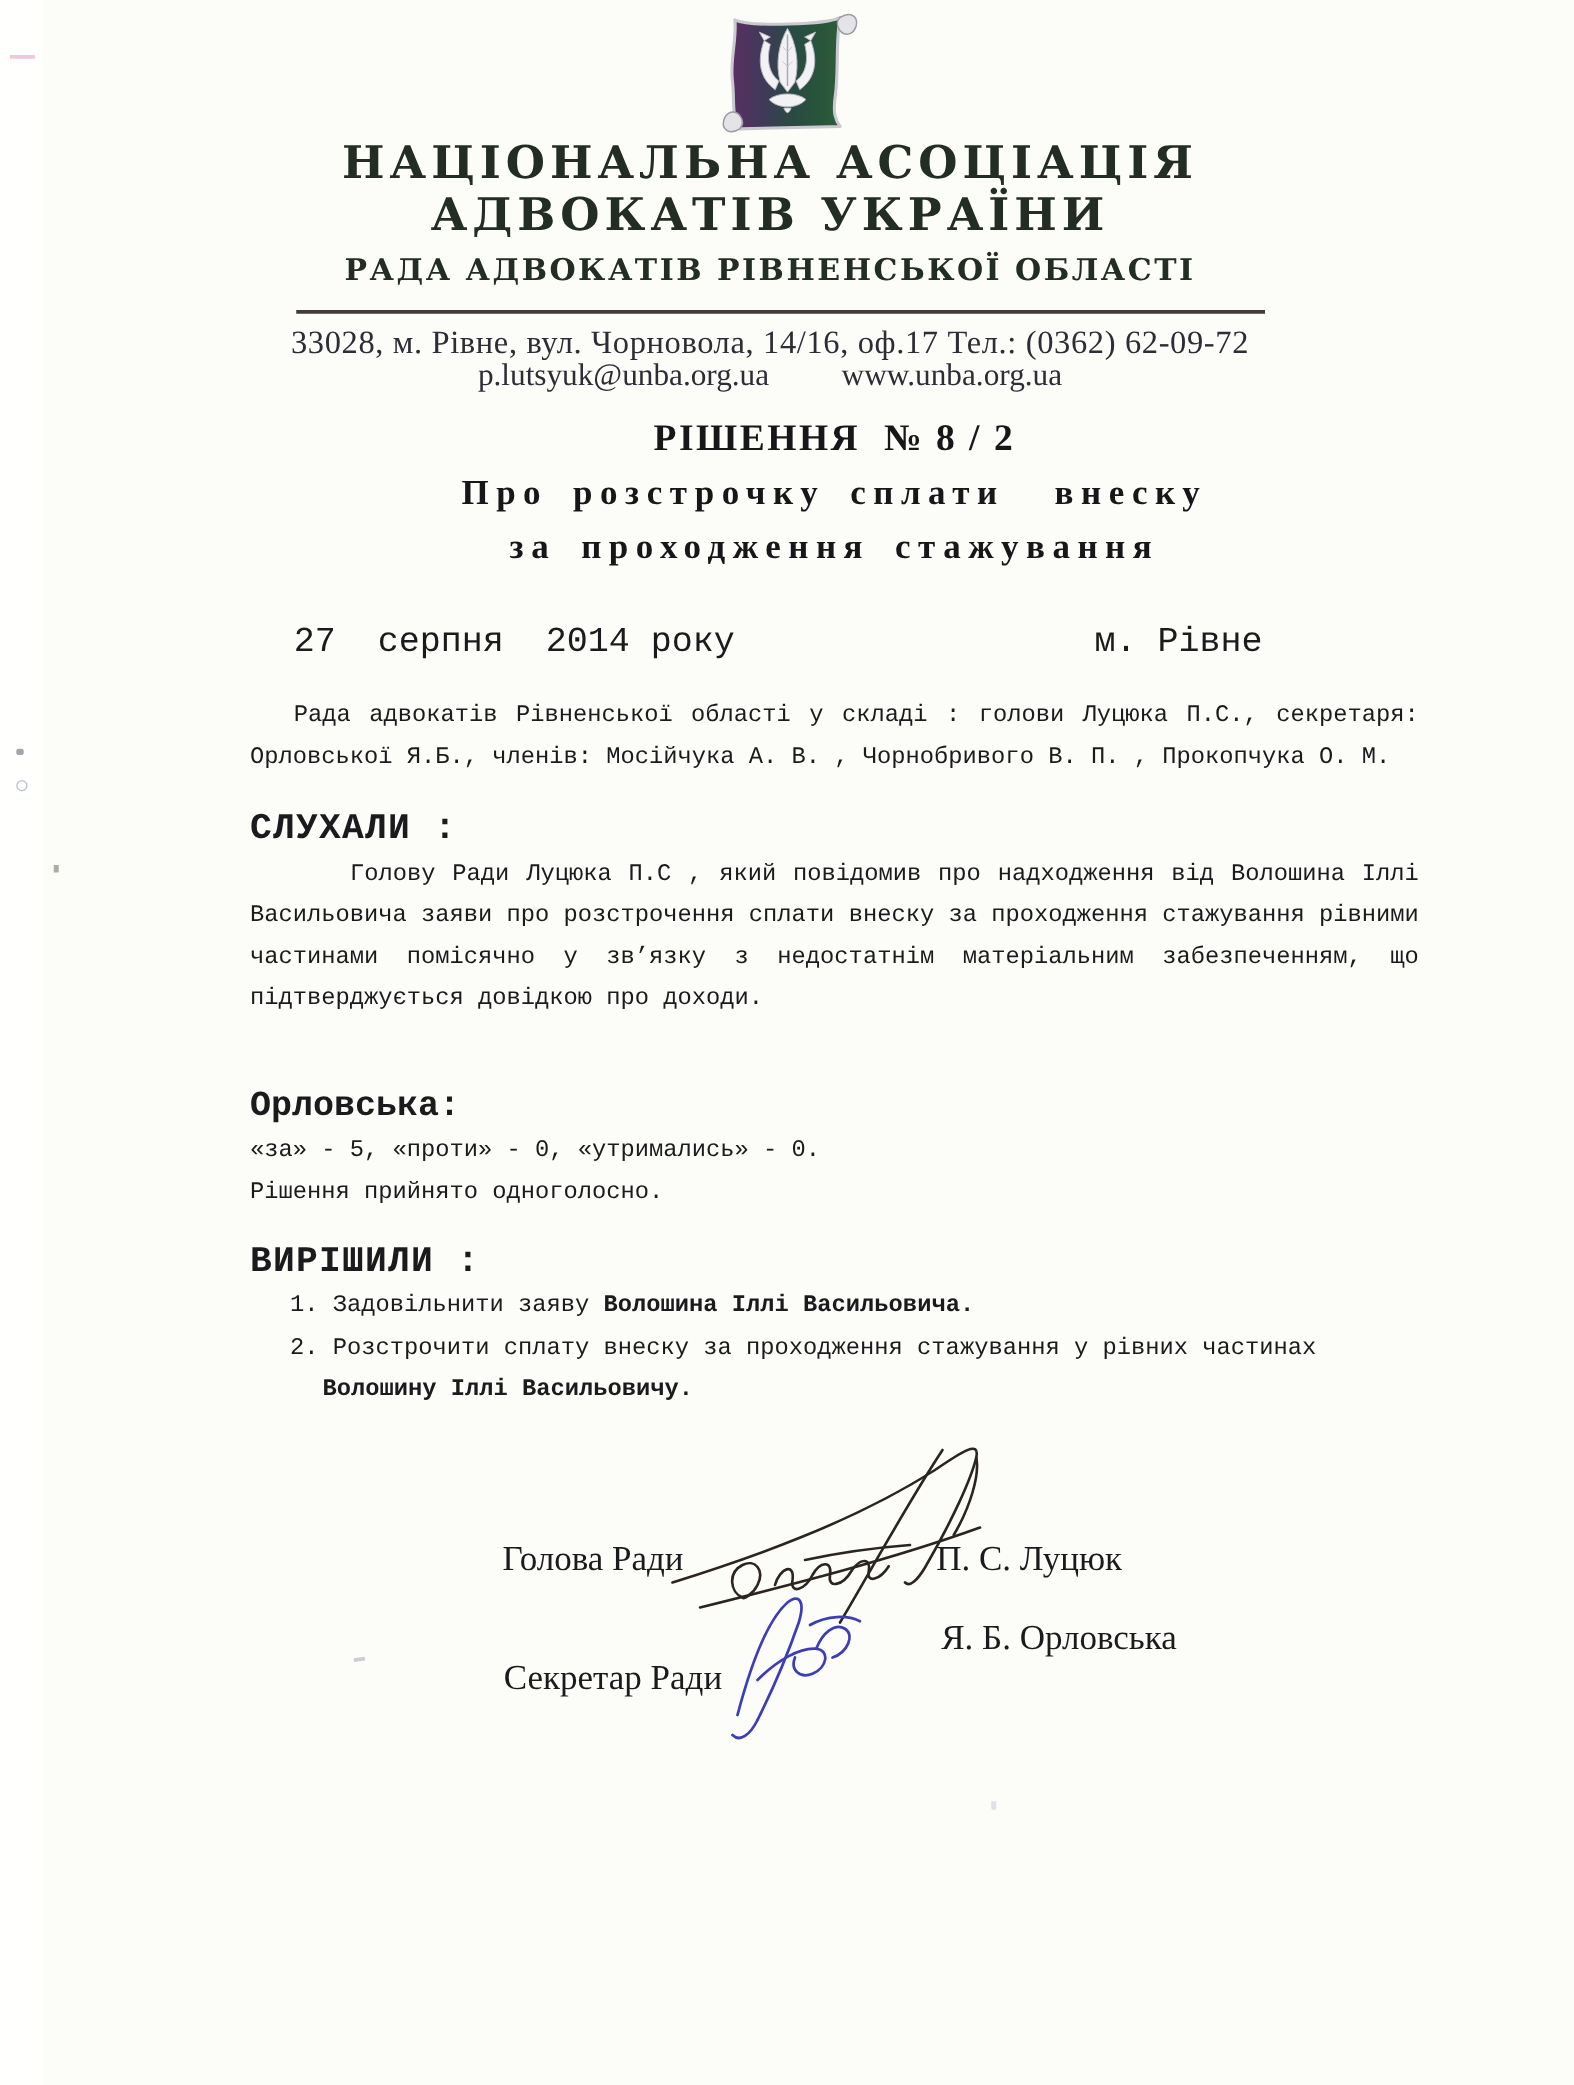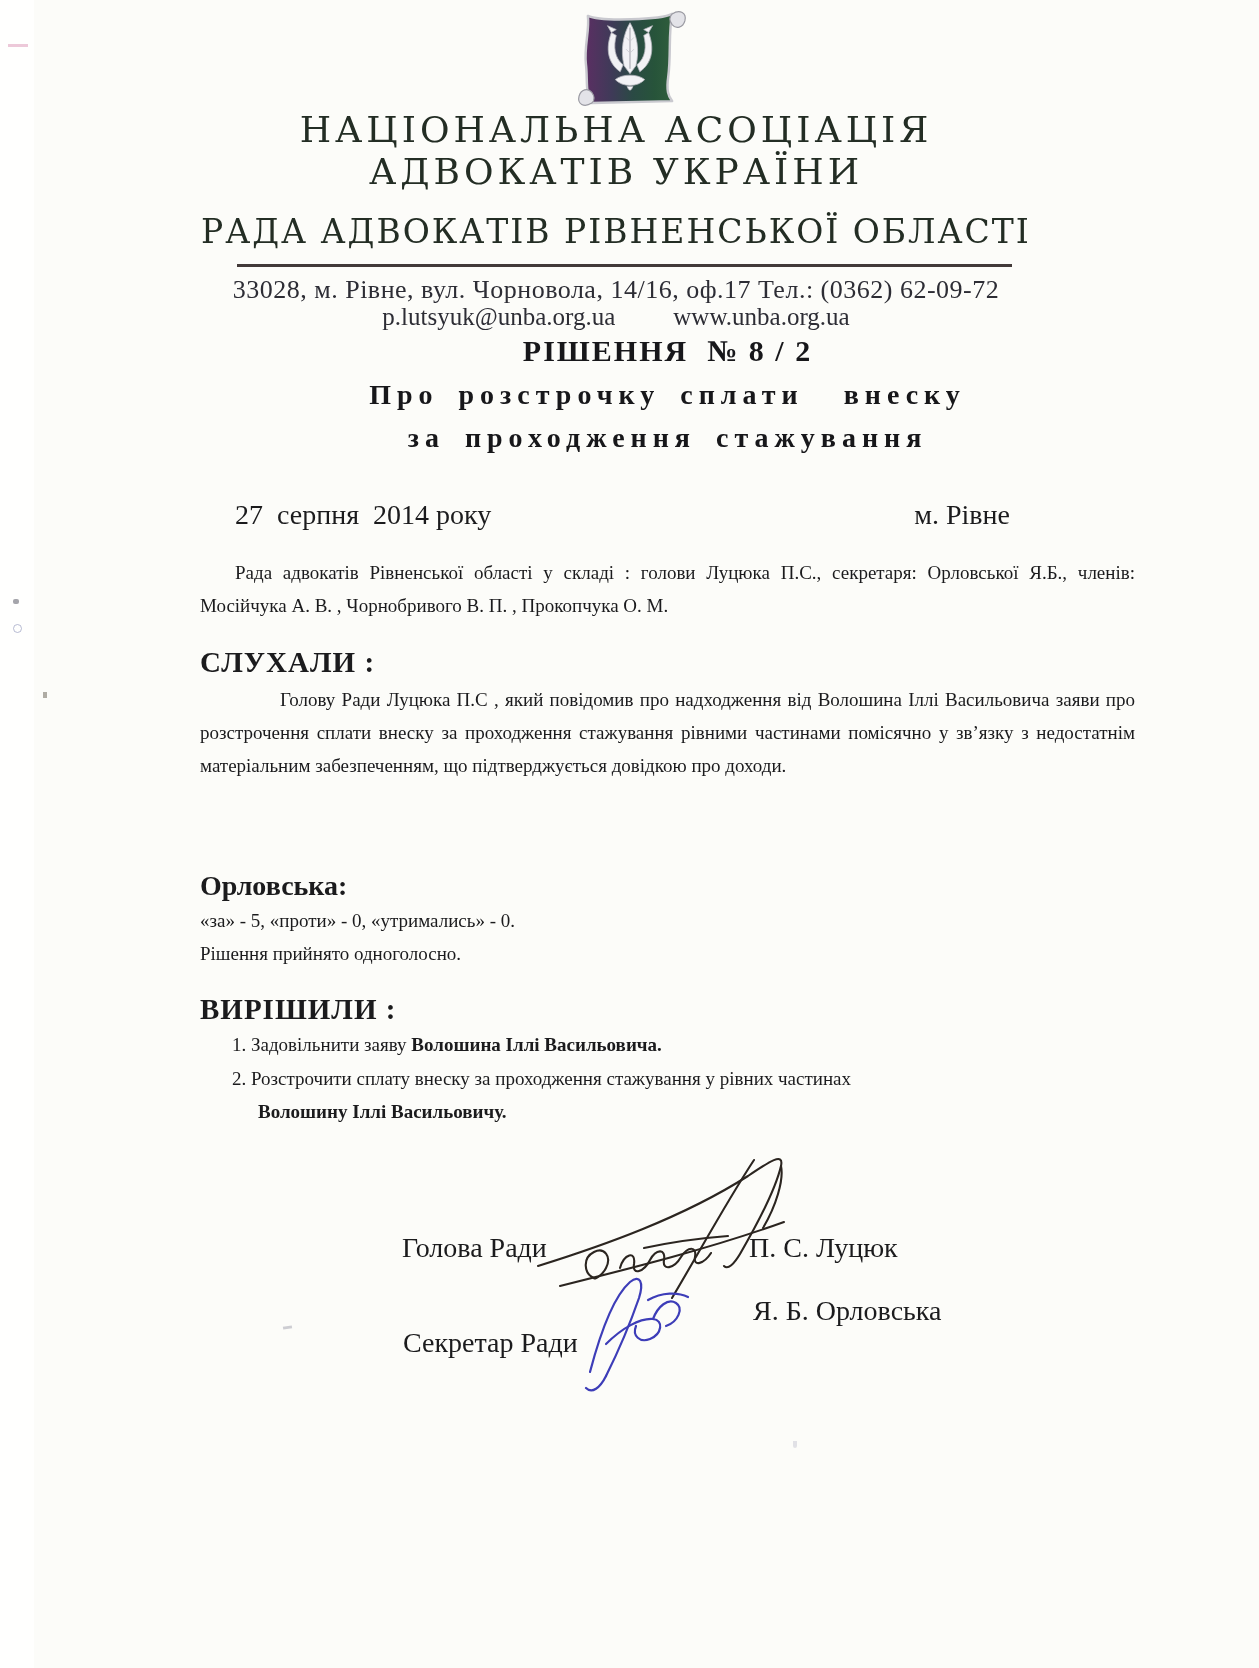--- a/index.html
+++ b/index.html
@@ -9,32 +9,32 @@
     width:1259px;height:1668px;
     background:#fcfcf9;
     overflow:hidden;
     font-family:"Liberation Serif","DejaVu Serif",serif;
     color:#1b1b1d;
   }
   .left-strip{position:absolute;left:0;top:0;width:34px;height:1668px;background:#fffffe;}
   
   .header{position:absolute;left:0;top:0;width:1232px;text-align:center;}
   .logo-wrap{position:relative;left:14px;margin-top:8px;height:100px;}
-  .org-line{font-family:"DejaVu Serif","Liberation Serif",serif;font-weight:normal;color:#232d24;line-height:40px;white-space:pre;}
+  .org-line{font-family:"DejaVu Serif","Liberation Serif",serif;font-weight:bold;color:#232d24;line-height:40px;white-space:pre;}
   .org-1,.org-2{font-size:36px;letter-spacing:4px;margin-top:2px;}
-  .org-3{font-size:33px;letter-spacing:2px;margin-top:20px;}
+  .org-3{font-size:24px;letter-spacing:2px;margin-top:4px;}
   .rule{margin:12px 0 0 237px;width:775px;height:3px;background:#423a39;}
   .addr{font-size:26px;letter-spacing:.5px;color:#2d2d35;line-height:27px;margin-top:9px;white-space:pre;}
   .contact-row{display:flex;justify-content:center;gap:58px;font-size:25px;color:#2d2d35;line-height:27px;}
   
   .title-block{position:absolute;left:200px;top:334px;width:935px;text-align:center;font-weight:bold;color:#17171a;}
   .title-1{font-size:30px;letter-spacing:2px;white-space:pre;}
   .title-2,.title-3{font-size:28px;letter-spacing:6px;word-spacing:7px;margin-top:11px;white-space:pre;}
   
-  .abs{position:absolute;}
+  .abs{position:absolute;font-family:Liberation Mono, monospace;}
   .content{left:200px;width:935px;font-size:19px;line-height:33px;}
   .dateline{top:498px;display:flex;justify-content:space-between;font-size:28px;white-space:pre;}
   .dateline .date{margin-left:35px;}
   .dateline .city{margin-right:125px;}
   .para{text-align:justify;}
   .composition{top:556px;text-indent:35px;}
   .heard-label{top:646px;font-size:29px;font-weight:bold;letter-spacing:1px;}
   .heard-para{top:683px;text-indent:80px;}
   .voted-label{top:869px;font-size:28px;font-weight:bold;}
   .voted-result{top:904px;white-space:pre;}

